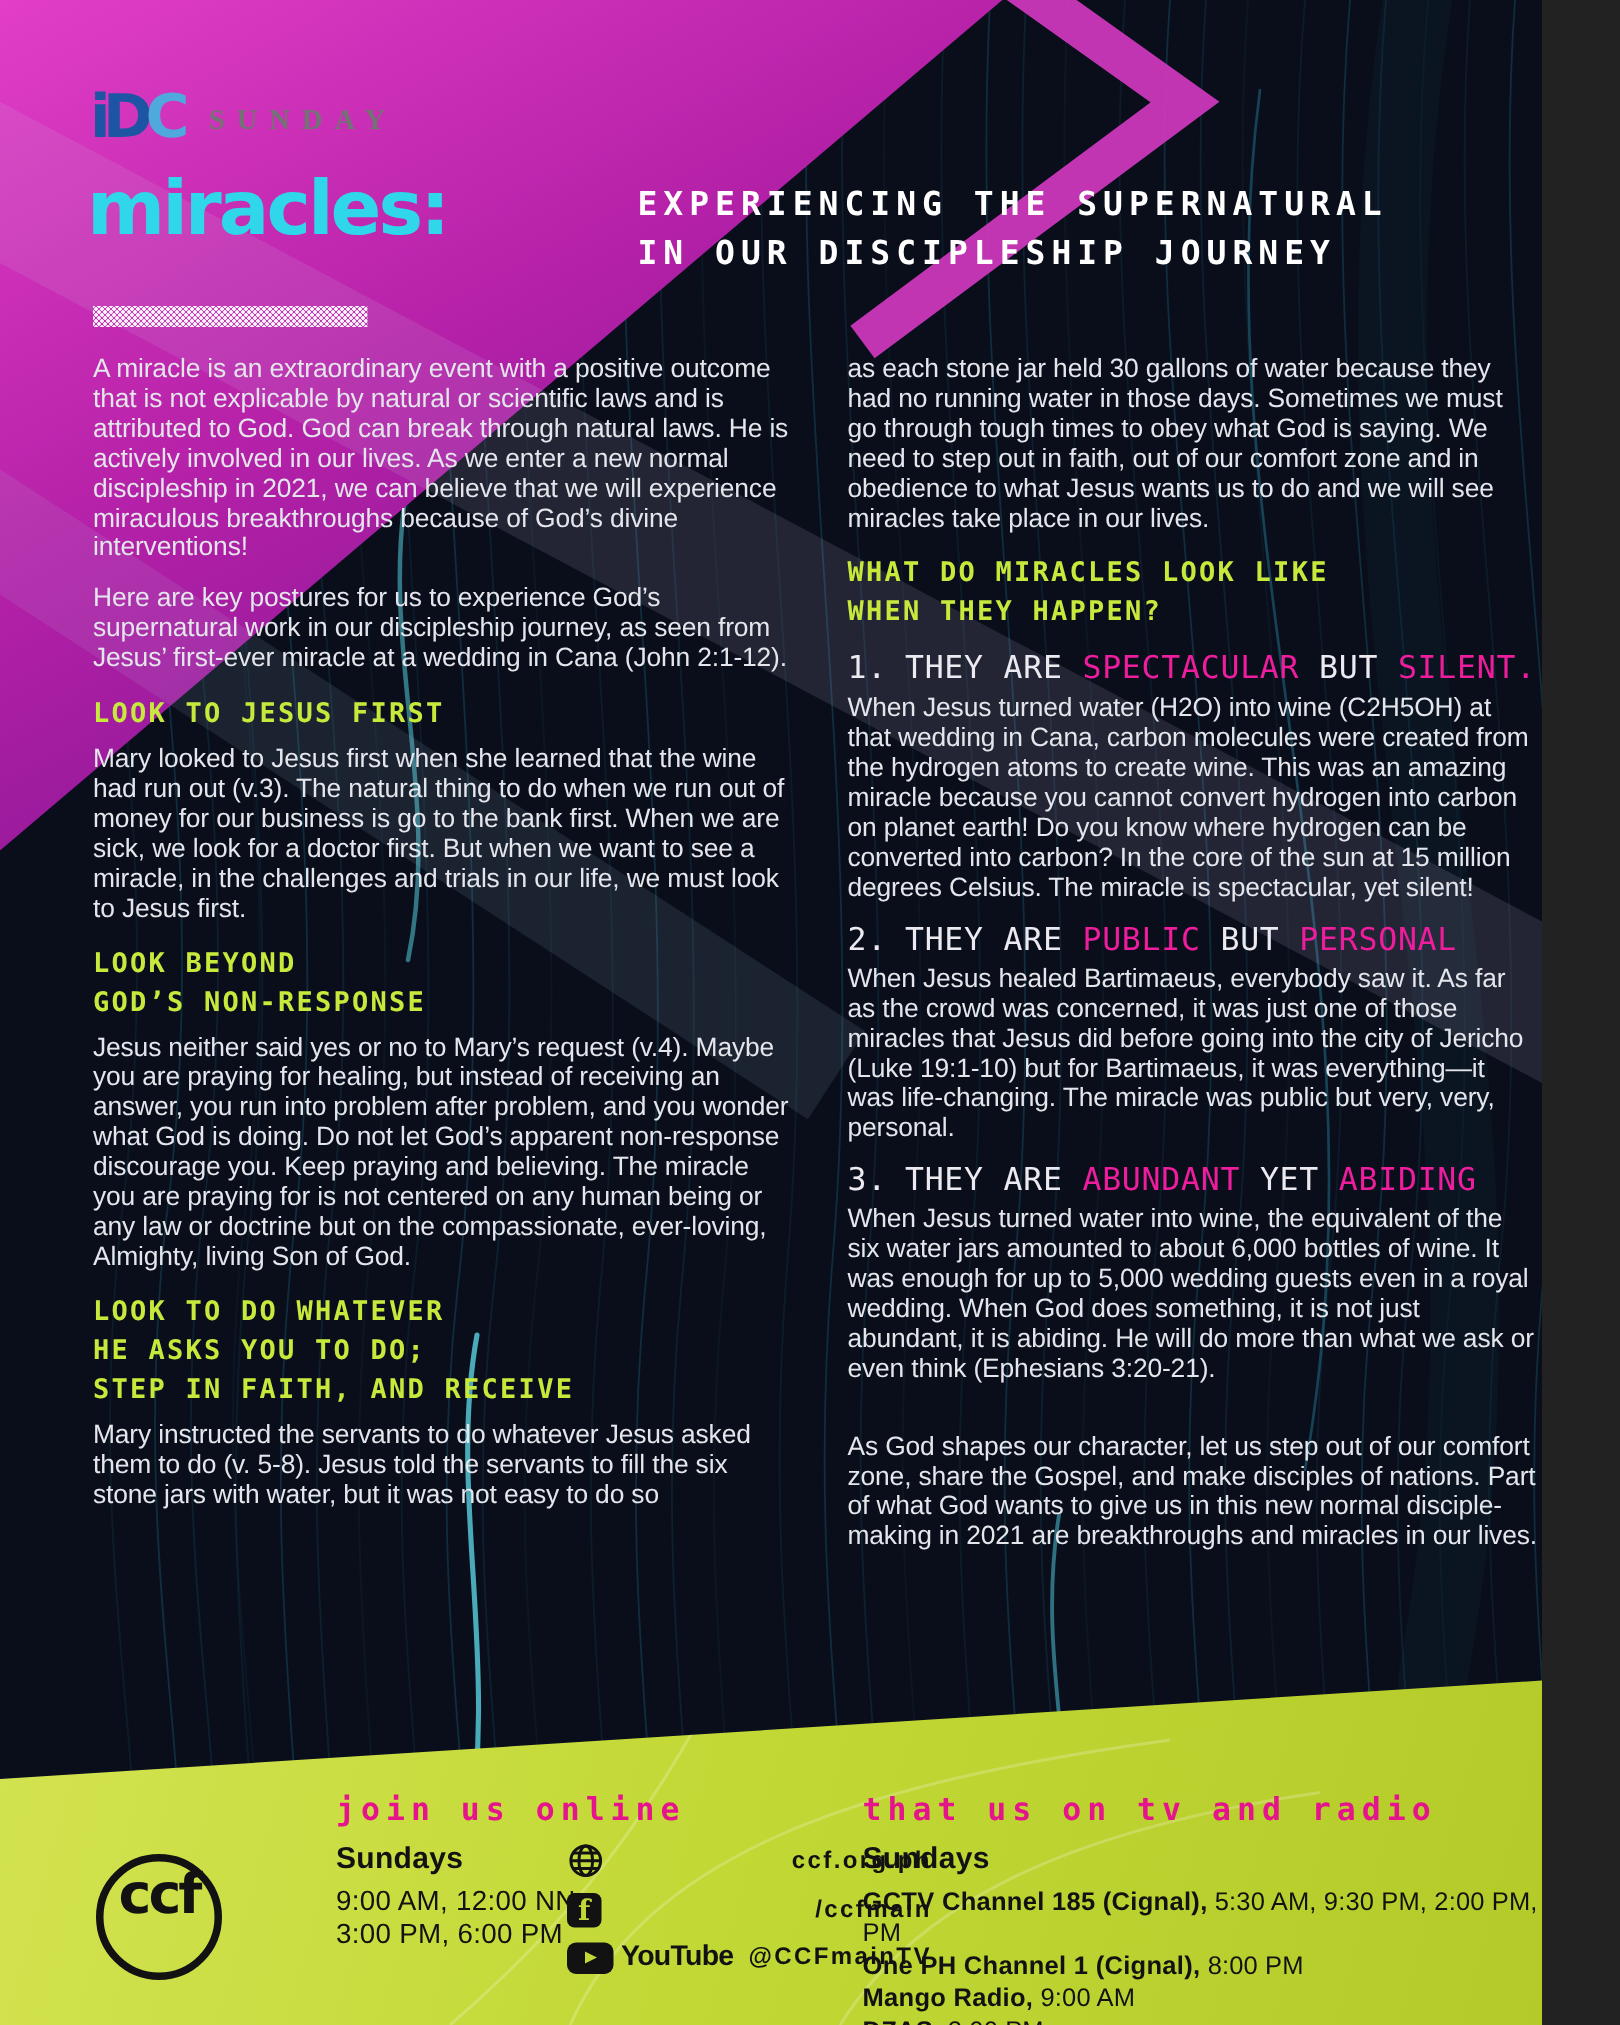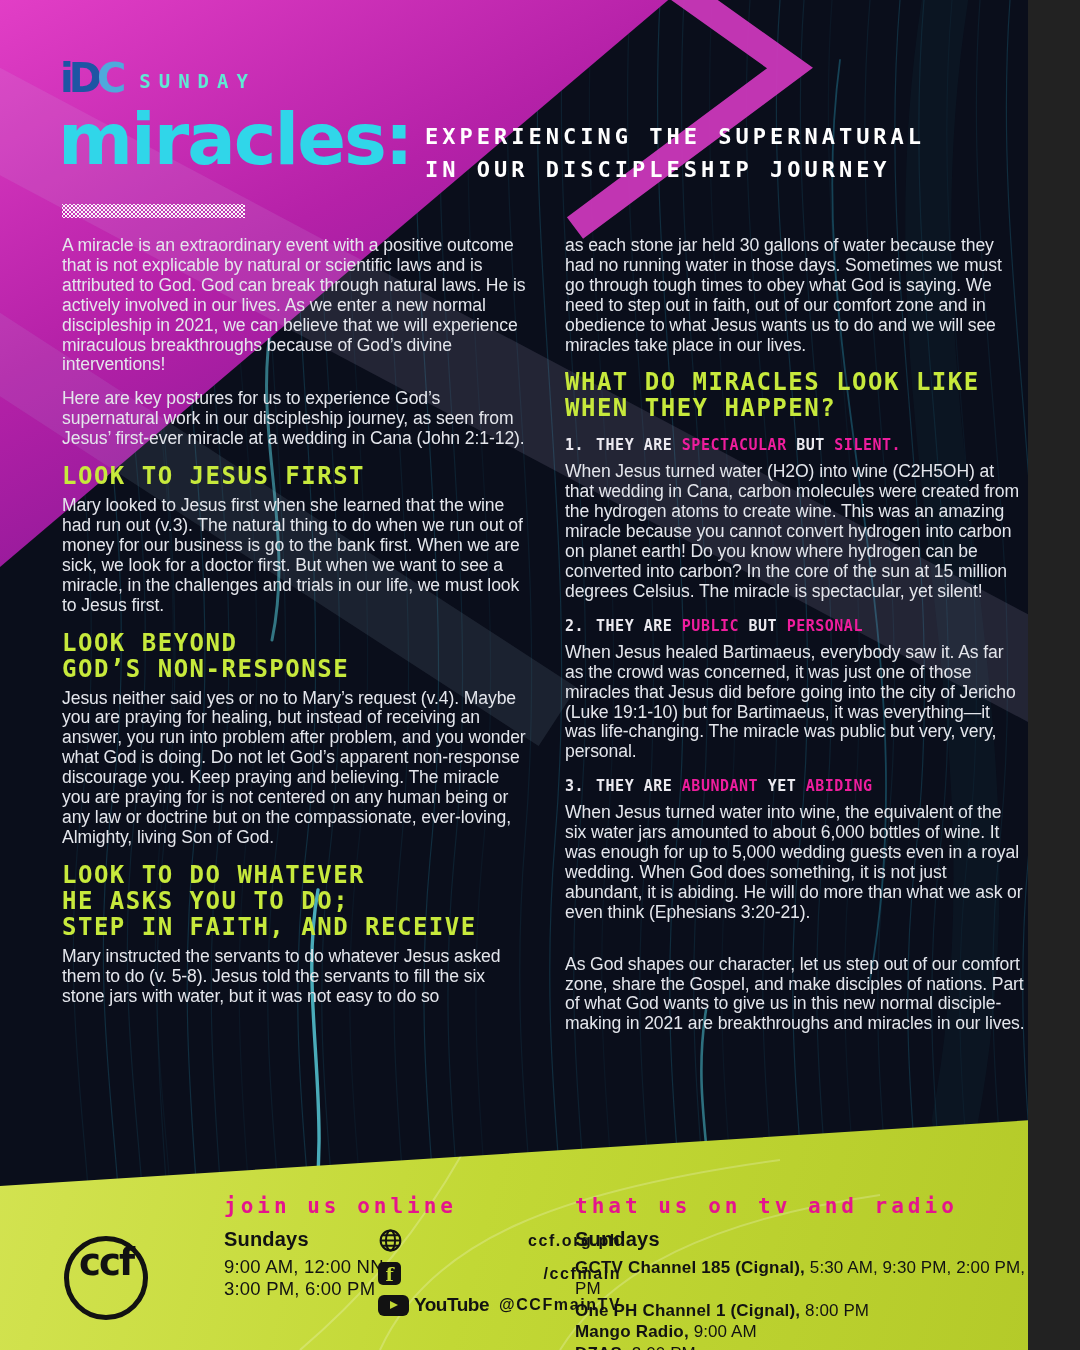--- a/index.html
+++ b/index.html
@@ -37,41 +37,41 @@
     background-size:4px 4px,4px 4px;background-position:0 0,2px 2px;
   }
   
   .pixel{font-family:"DejaVu Sans Mono",monospace;font-weight:bold;}
   p{font-size:17.6px;line-height:19.9px;letter-spacing:-0.1px;margin:0 0 14px 0;}
   
   .brand-row{position:absolute;left:60px;top:58px;display:flex;align-items:center;}
   .idc-logo{font-family:"DejaVu Sans",sans-serif;font-weight:bold;font-size:40px;line-height:40px;letter-spacing:-5px;}
   .idc-main{color:#1d55a4;}
   .idc-accent{color:#4fa9dc;}
-  .brand-sub{color:#5eead4;font-size:19px;letter-spacing:8px;margin-left:18px;margin-top:6px;}
+  .brand-sub{color:#737373;font-size:19px;letter-spacing:8px;margin-left:18px;margin-top:6px;font-family:Liberation Serif, serif;}
   .title-row{position:absolute;left:58px;top:96px;}
   .page-title{
     font-family:"DejaVu Sans",sans-serif;font-weight:bold;
-    font-size:72px;line-height:86px;color:var(--cyan);letter-spacing:-2px;
+    font-size:50px;line-height:86px;color:var(--cyan);letter-spacing:-2px;
   }
   .subtitle{position:absolute;left:425px;top:120px;color:#fff;font-size:22px;line-height:33px;letter-spacing:4px;}
   
   .col{position:absolute;top:236px;}
   .col-left{left:62px;width:466px;}
   .col-right{left:565px;width:460px;}
   h2.lime{
     font-family:"DejaVu Sans Mono",monospace;font-weight:bold;
-    color:var(--lime);font-size:24px;line-height:26px;letter-spacing:1.5px;
+    color:var(--lime);font-size:18px;line-height:26px;letter-spacing:1.5px;
     margin:0 0 7px 0;
   }
   .mt-section{margin-top:31px;}
   .mt-section-lg{margin-top:38px;}
   h3.item-head{
-    font-family:"DejaVu Sans Mono",monospace;font-weight:bold;
-    color:#eceaf0;font-size:15px;line-height:20px;letter-spacing:0.5px;
+    font-family:"DejaVu Sans Mono",monospace;font-weight:normal;
+    color:#eceaf0;font-size:21px;line-height:20px;letter-spacing:0.5px;
     margin:14px 16px 7px 0;white-space:nowrap;
   }
   h3.item-head .num{margin-right:12px;}
   .pink{color:var(--pink);}
   .closing{margin-top:32px;}
   
   .footer{
     position:absolute;left:0;top:1100px;width:1080px;height:250px;
     background:linear-gradient(105deg,#d3e351 0%,#c2d835 45%,#b3c928 100%);
     -webkit-clip-path:polygon(0 34.4%,100% 6.8%,100% 100%,0 100%);

